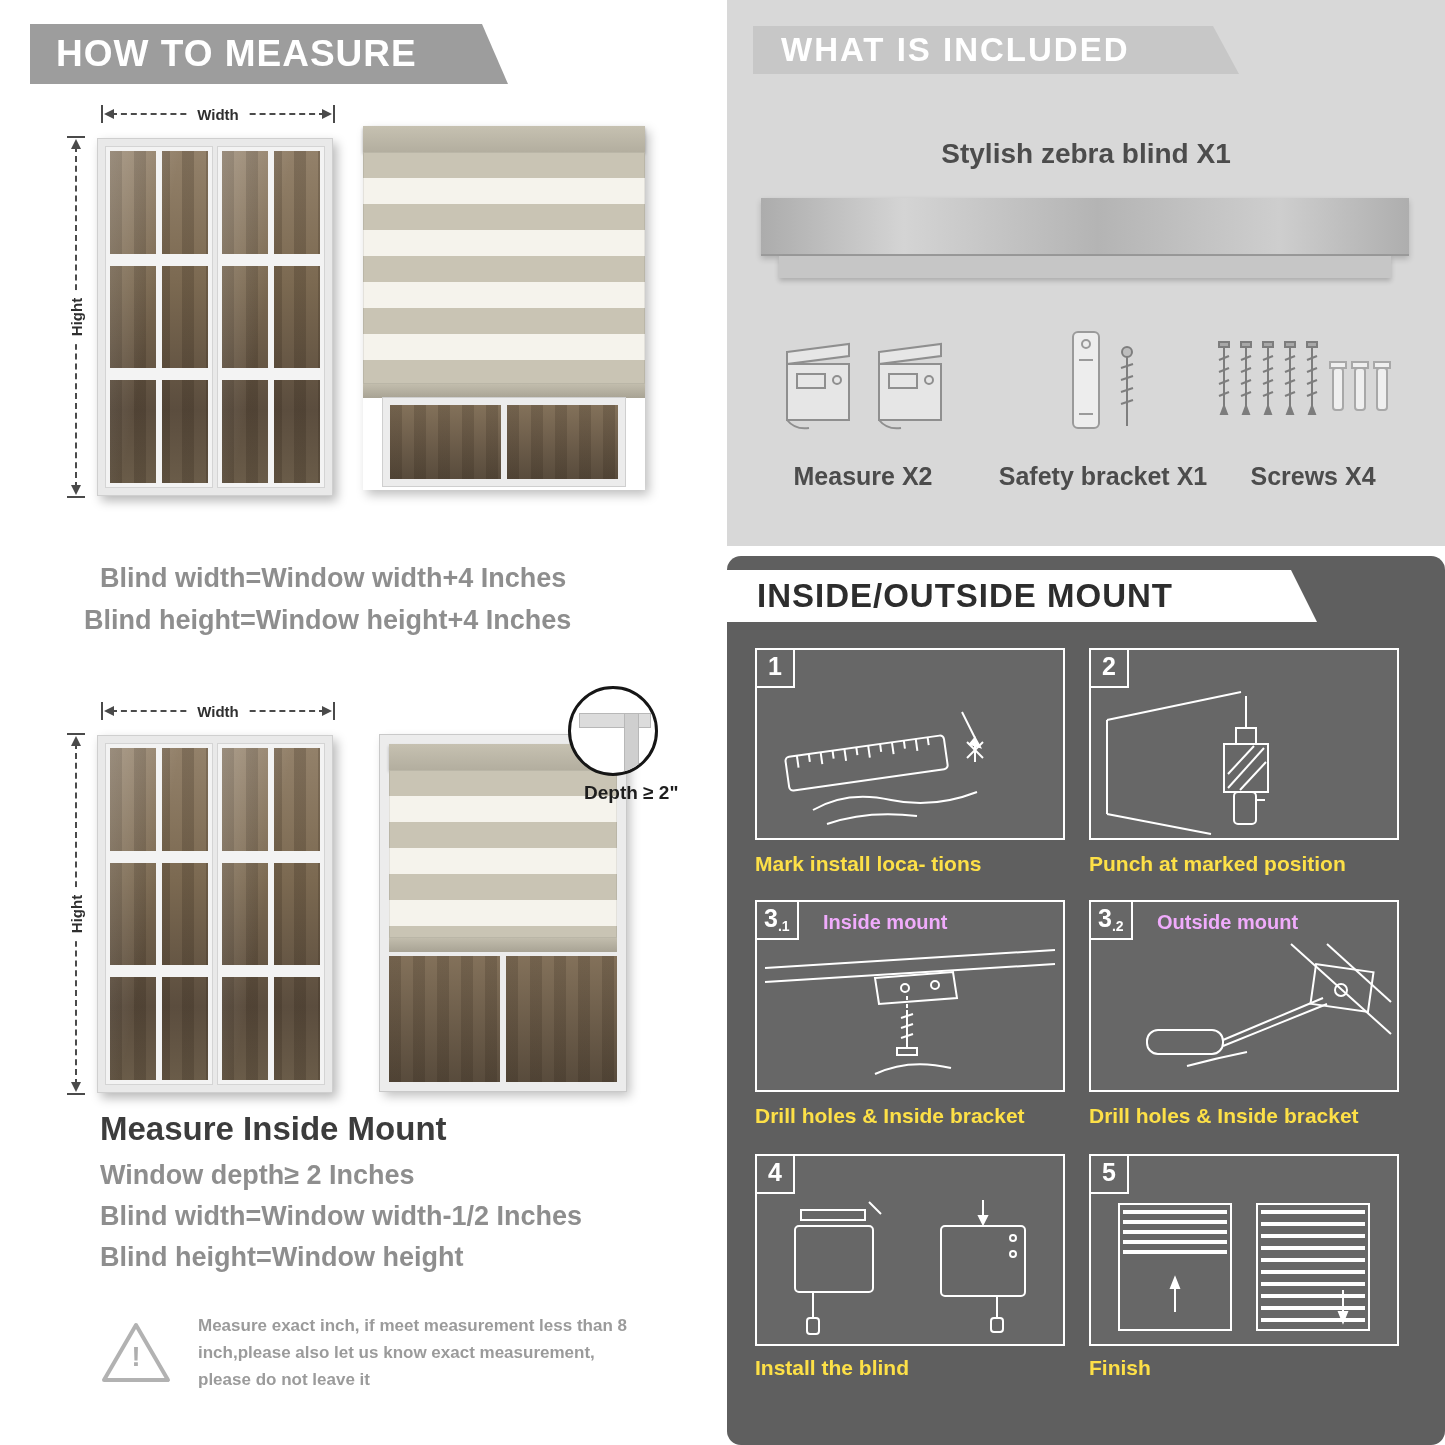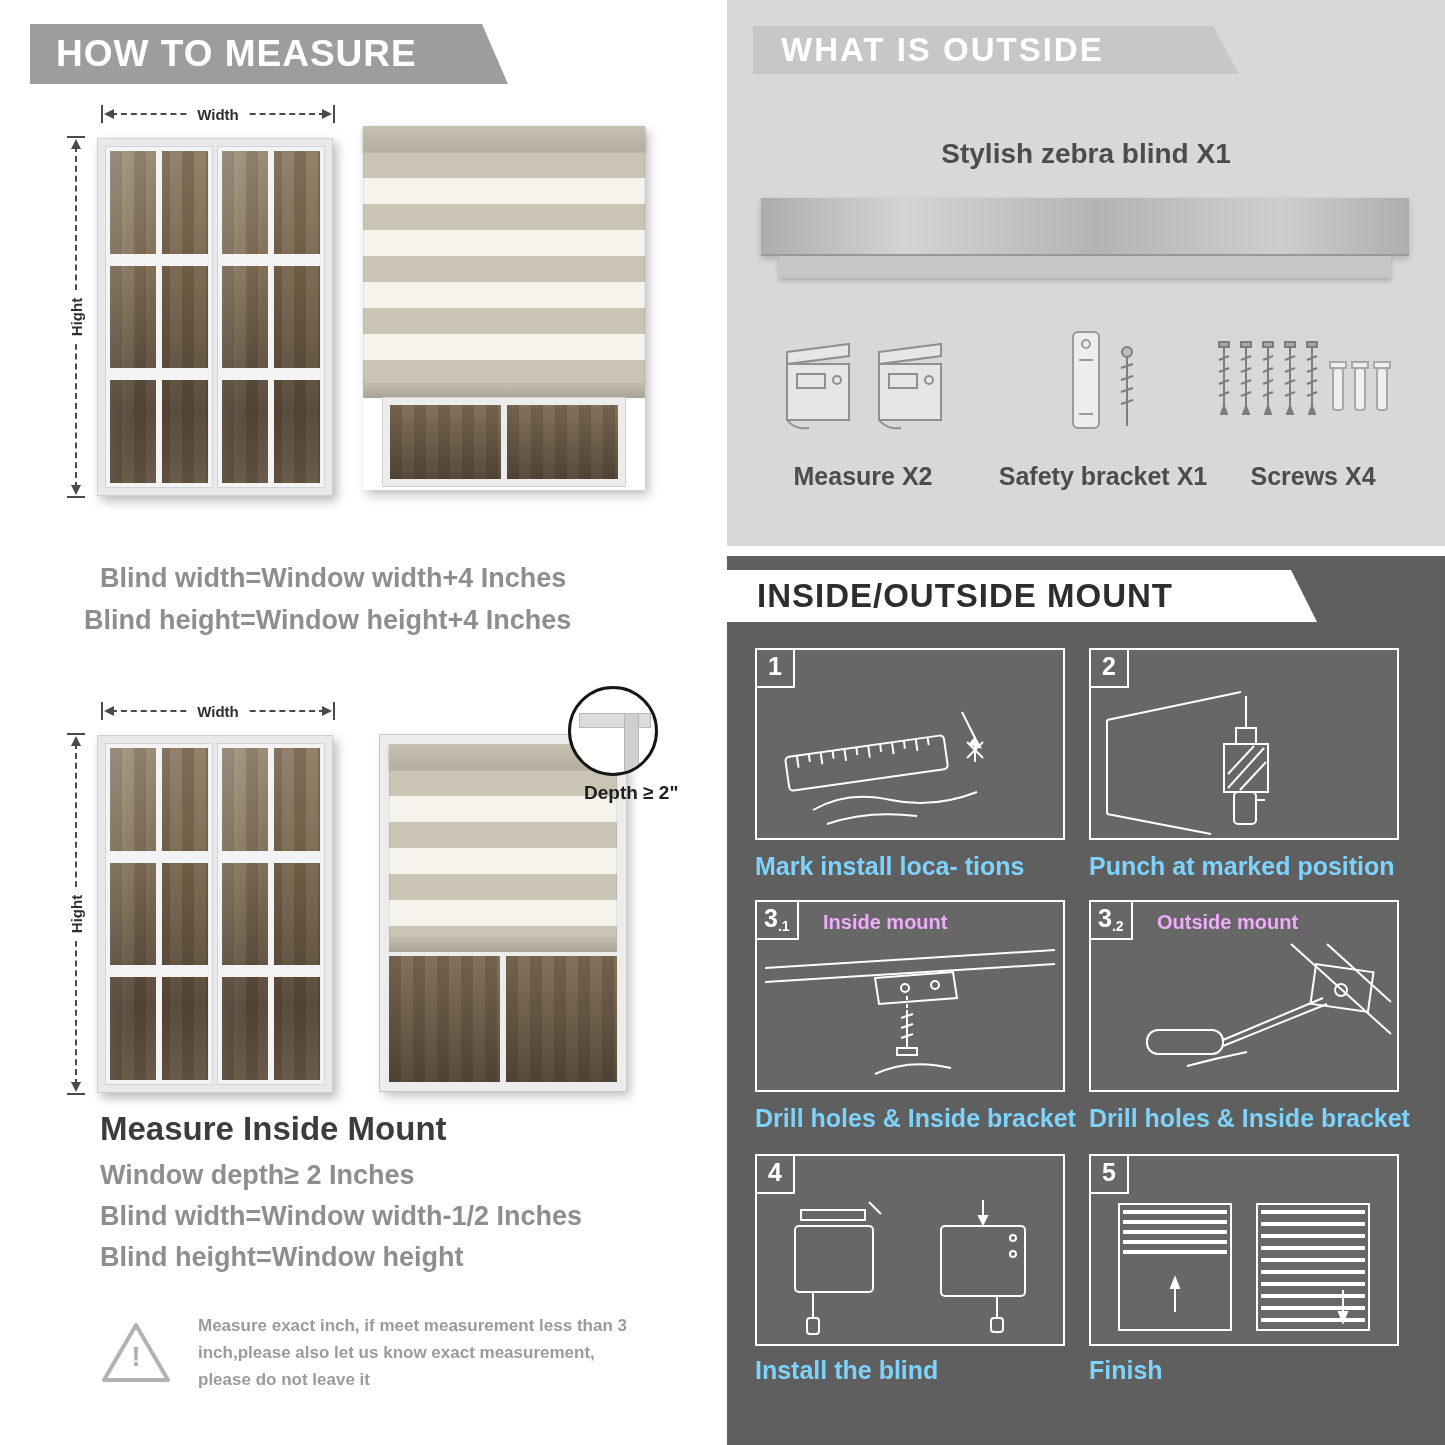--- a/index.html
+++ b/index.html
@@ -89,31 +89,31 @@
   .right-col{position:absolute;left:727px;top:0;width:718px;height:1445px;}
   .included{position:absolute;left:0;top:0;width:718px;height:546px;background:var(--light-bg,#d8d8d8);}
   .blind-label{position:absolute;left:0;top:138px;width:100%;text-align:center;
     font-weight:bold;font-size:28px;color:#4c4c4c;}
   .headrail{position:absolute;left:34px;top:198px;width:648px;height:56px;
     background:linear-gradient(90deg,#acacac,#d4d4d4 22%,#b4b4b4 52%,#cecece 80%,#aeaeae);
     border-bottom:2px solid #9a9a9a;box-shadow:0 3px 6px rgba(0,0,0,.18);}
   .headrail-under{position:absolute;left:52px;top:256px;width:612px;height:22px;background:#c6c6c6;
     box-shadow:0 3px 5px rgba(0,0,0,.2);}
   .item-label{position:absolute;top:462px;font-weight:bold;font-size:25px;color:#4c4c4c;text-align:center;}
-  .mount{position:absolute;left:0;top:556px;width:718px;height:889px;background:var(--dark-bg,#5f5f5f);}
+  .mount{position:absolute;left:0;top:556px;width:718px;height:889px;background:var(--dark-bg,#5f5f5f);border-radius:14px;}
   .panel{position:absolute;width:310px;height:192px;box-sizing:border-box;border:2px solid #fff;
     background:rgba(255,255,255,.05);}
   .tab{position:absolute;top:0;left:0;min-width:38px;height:38px;box-sizing:border-box;
     border-right:2px solid #fff;border-bottom:2px solid #fff;color:#fff;font-weight:bold;
     display:flex;align-items:flex-start;justify-content:center;padding:3px 7px 0 7px;}
   .tab .num{font-size:25px;line-height:1.1;}
   .tab .sub{font-size:14px;line-height:1;align-self:flex-end;padding-bottom:5px;}
   .ptitle{position:absolute;left:66px;top:9px;color:#f0abfc;font-weight:bold;font-size:20px;white-space:nowrap;}
   .art{position:absolute;left:0;top:36px;width:306px;height:150px;}
-  .caption{position:absolute;width:320px;font-weight:bold;font-size:25px;color:#7dd3fc;white-space:nowrap;}
+  .caption{position:absolute;width:320px;font-weight:bold;font-size:21px;color:#fde047;white-space:nowrap;}
 </style>
 </head>
 <body>
 
 <div class="canvas">
 
   <section class="abs" style="left:0;top:0;width:720px;height:1445px;">
 
     <div class="banner banner-left">
       <span>HOW TO MEASURE</span>
@@ -199,29 +199,29 @@
     <div class="formula" style="left:100px;top:1201px;">Blind width=Window width-1/2 Inches</div>
     <div class="formula" style="left:100px;top:1242px;">Blind height=Window height</div>
 
     <div class="warning">
       <div class="warn-icon">
         <svg width="72" height="66" viewBox="0 0 72 66">
           <path d="M36 5 L68 60 L4 60 Z" fill="none" stroke="#b2b2b2" stroke-width="4" stroke-linejoin="round"></path>
         </svg>
         <span class="warn-mark">!</span>
       </div>
-      <p class="warn-text">Measure exact inch, if meet measurement less than 3 inch,please also let us know exact measurement, please do not leave it</p>
+      <p class="warn-text">Measure exact inch, if meet measurement less than 8 inch,please also let us know exact measurement, please do not leave it</p>
     </div>
   </section>
 
   <section class="right-col">
 
     <div class="included">
       <div class="banner banner-included">
-        <span>WHAT IS OUTSIDE</span>
+        <span>WHAT IS INCLUDED</span>
       </div>
       <div class="blind-label">Stylish zebra blind X1</div>
       <div class="headrail"></div>
       <div class="headrail-under"></div>
 
       <svg class="abs" style="left:52px;top:330px;" width="180" height="122" viewBox="0 0 180 122">
         <g stroke="#8f8f8f" stroke-width="2" fill="#e6e6e6">
           <polygon points="8,22 70,14 70,26 8,34"></polygon>
           <rect x="8" y="34" width="62" height="56"></rect>
           <rect x="18" y="44" width="28" height="14" fill="none"></rect>

